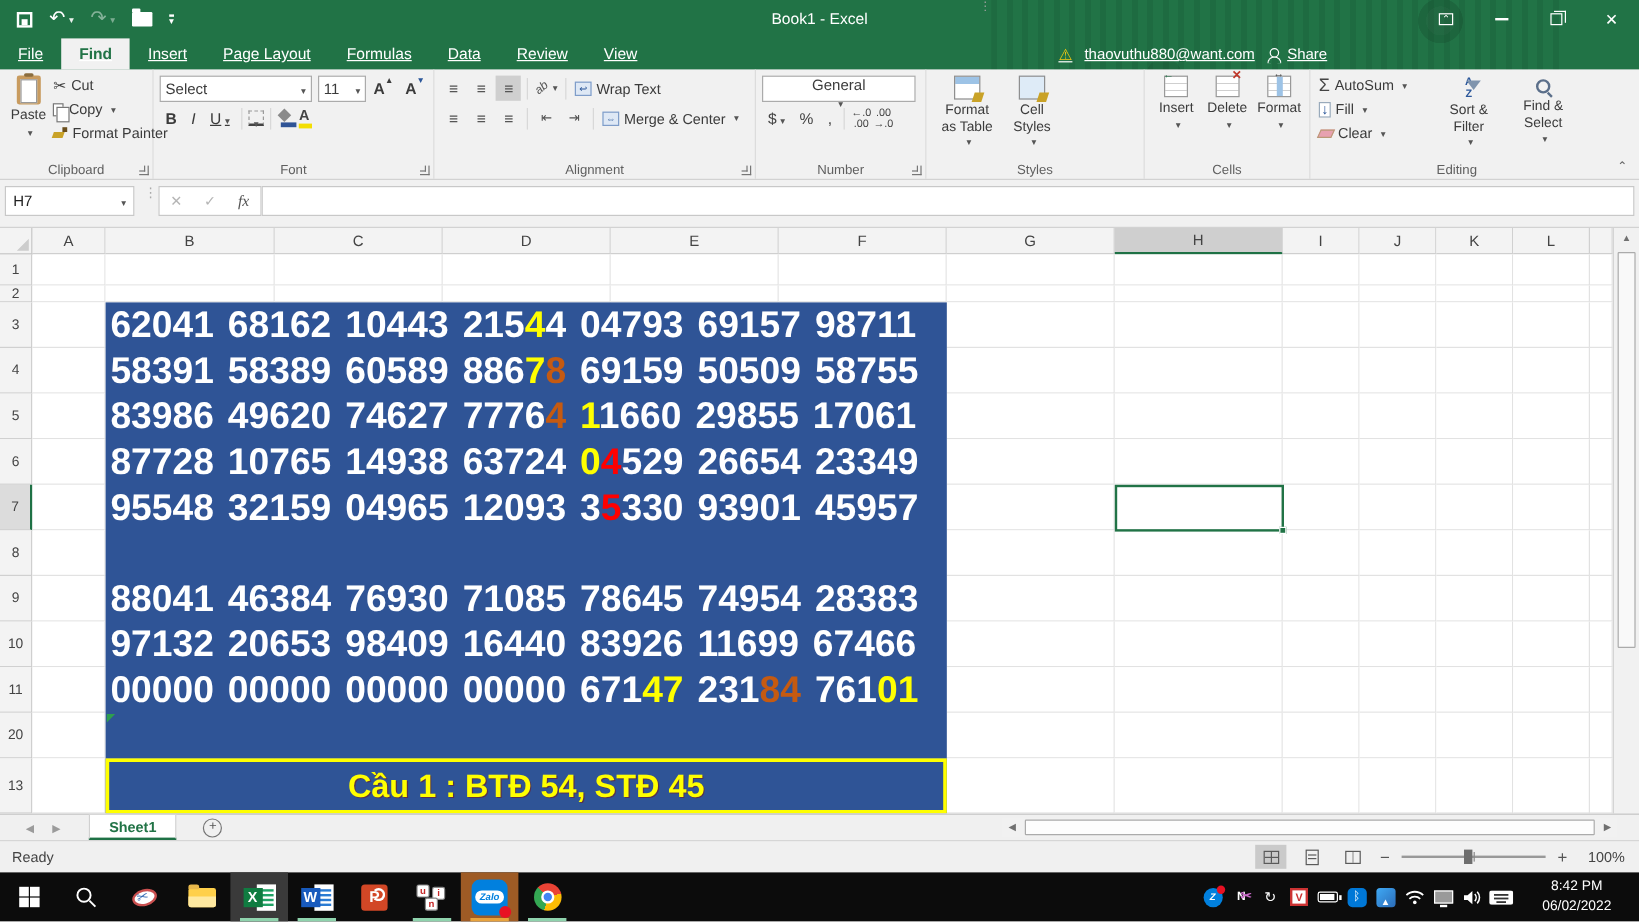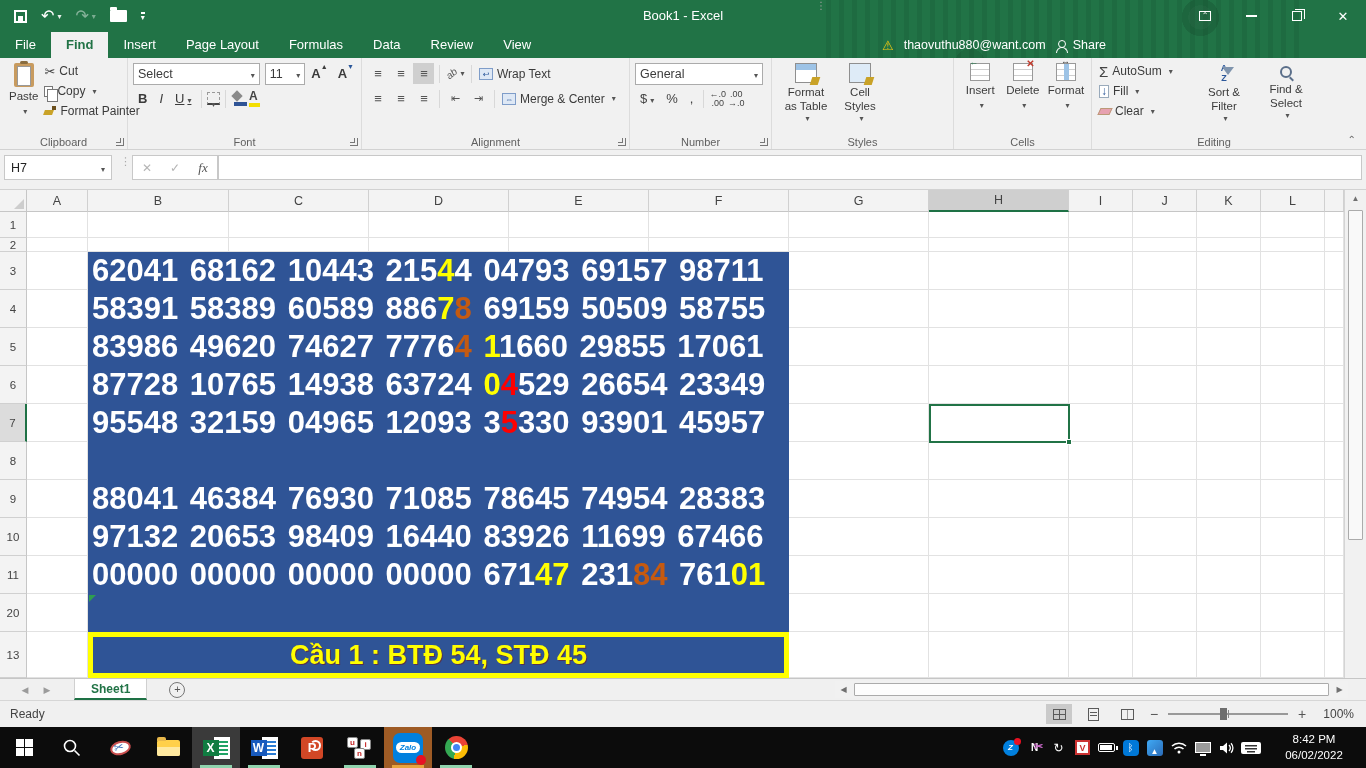--- a/index.html
+++ b/index.html
@@ -29,21 +29,21 @@
   .title-text{position:absolute;left:0;right:0;top:0;height:32px;line-height:32px;text-align:center;
     font-size:13px;color:#fff;z-index:1;}
   .win-controls{position:absolute;right:0;top:0;height:32px;display:flex;z-index:3;}
   .wc{width:46px;height:32px;display:flex;align-items:center;justify-content:center;font-size:13px;color:#fff;}
   .rdo-box{width:12px;height:10px;border:1px solid #fff;position:relative;font-size:8px;line-height:8px;text-align:center;}
   .restore-box{width:10px;height:10px;border:1px solid #fff;position:relative;}
   .restore-box:before{content:"";position:absolute;left:2px;top:-3px;width:9px;height:9px;border:1px solid #fff;border-bottom:none;border-left:none;}
   .min-bar{width:11px;border-bottom:2px solid #fff;}
 
   
-  .tabrow{position:absolute;left:0;top:32px;width:1120px;height:26px;display:flex;align-items:stretch;z-index:2;}
+  .tabrow{position:absolute;left:0;top:32px;width:1120px;height:26px;display:flex;align-items:stretch;z-index:2;text-decoration:underline;}
   .tab{padding:0 15px;font-size:13px;line-height:26px;color:#fff;white-space:nowrap;}
   .tab.active{background:#F1F1F1;color:#217346;font-weight:bold;}
   .tellme{display:flex;align-items:center;gap:7px;margin-left:10px;color:rgba(255,255,255,.9);font-size:13px;}
   .bulb{width:9px;height:9px;border:1.5px solid rgba(255,255,255,.9);border-radius:50%;position:relative;}
   .bulb:after{content:"";position:absolute;left:2px;bottom:-4px;width:3px;height:3px;border-bottom:1.5px solid rgba(255,255,255,.9);}
   .tab-right{margin-left:auto;display:flex;align-items:center;gap:10px;padding-right:14px;font-size:12.5px;}
   .warn{color:#F2C811;font-size:13px;}
   .share{display:flex;align-items:center;gap:6px;}
   .person{width:11px;height:11px;position:relative;}
   .person:before{content:"";position:absolute;left:2px;top:0;width:6px;height:6px;border:1.5px solid #fff;border-radius:50%;}
@@ -146,21 +146,21 @@
   .grow{display:flex;}
   .rowhdr{width:27px;background:#F3F3F3;border-right:1px solid #C6C6C6;border-bottom:1px solid #D0D0D0;
     font-size:11.5px;color:#444;display:flex;align-items:center;justify-content:center;}
   .rowhdr.sel{background:#DCDCDC;border-right:2px solid #1E7145;}
   .gcell{border-right:1px solid #E2E2E2;border-bottom:1px solid #E2E2E2;background:#fff;}
 
   .number-block{position:absolute;left:88px;top:62px;width:701px;height:380px;background:#2F5496;}
   .numline{position:absolute;left:0;width:100%;height:38px;line-height:38px;padding-left:4px;
     font-size:31px;font-weight:bold;white-space:nowrap;word-spacing:3px;letter-spacing:0;}
   .err-tri{position:absolute;left:89px;top:405px;width:0;height:0;border-top:7px solid #2E9E4F;border-right:7px solid transparent;}
-  .banner{position:absolute;left:88px;top:442px;width:701px;height:46px;background:#2F5496;border:5px solid #f9a8d4;
+  .banner{position:absolute;left:88px;top:442px;width:701px;height:46px;background:#2F5496;border:3px solid #f9a8d4;
     display:flex;align-items:center;justify-content:center;}
   .banner span{color:#FFFF00;font-weight:bold;font-size:27px;text-shadow:1px 1px 0 rgba(120,20,20,.55);}
   .selbox{position:absolute;left:929px;top:214px;width:141px;height:39px;border:2px solid #217346;background:transparent;}
   .selhandle{position:absolute;right:-4px;bottom:-4px;width:6px;height:6px;background:#217346;border:1px solid #fff;}
 
   
   .vscroll{position:absolute;left:1344px;top:190px;width:22px;height:488px;background:#F1F1F1;border-left:1px solid #D4D4D4;}
   .vs-up{height:17px;text-align:center;font-size:8px;color:#707070;line-height:17px;}
   .vs-thumb{position:absolute;left:3px;top:20px;width:15px;height:330px;background:#F9F9F9;border:1px solid #ABABAB;border-radius:1px;}
 
@@ -409,21 +409,21 @@
             <span class="merge-ic">⇔</span>
             <span>Merge &amp; Center</span>
           </span>
       </div>
       <div class="rgroup-label">Alignment</div>
       <div class="dlaunch"></div>
     </div>
 
     <div class="rgroup" style="width:142px;">
       <div class="r2">
-          <div class="combo" style="width:128px;">
+          <div class="combo" style="width:128px;flex-direction:column;">
             <span>General</span>
             <span class="dd"></span>
           </div>
         </div>
       <div class="r2">
         <span class="num-sym dd">$</span>
         <span class="num-sym">%</span>
         <span class="num-sym">,</span>
         <span class="vsep"></span>
         <span class="dec">←.0<br>.00</span>

